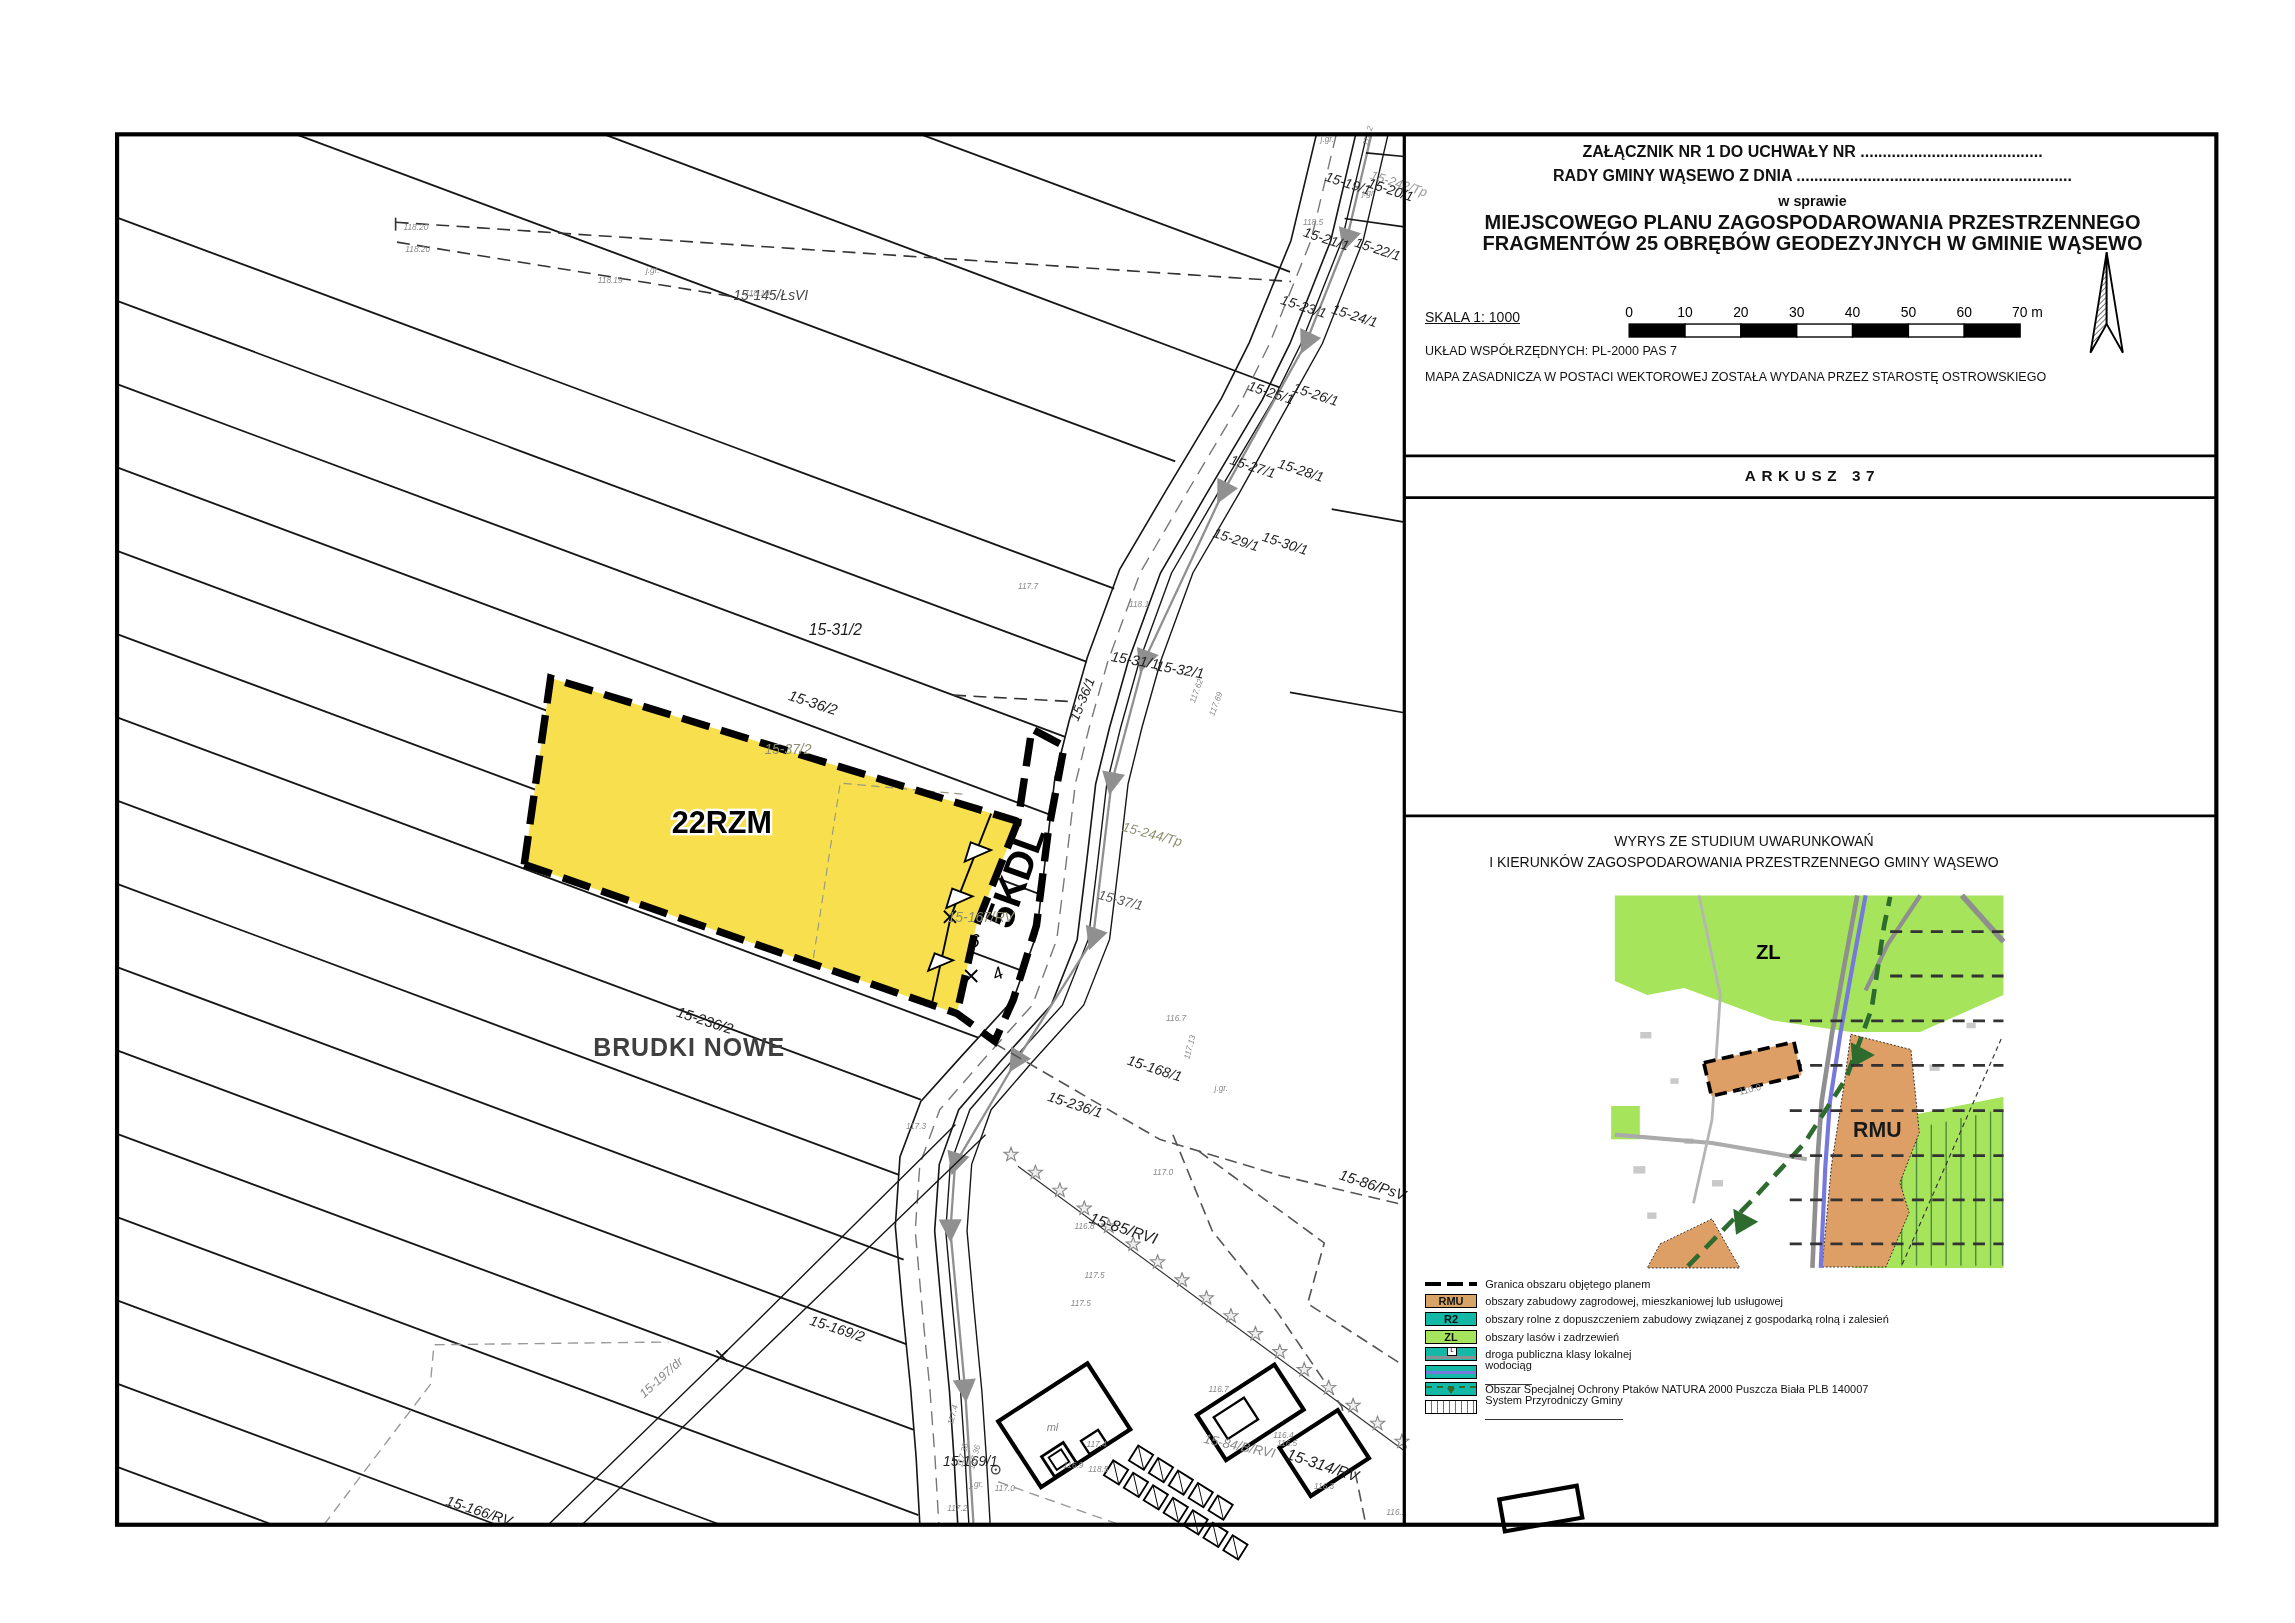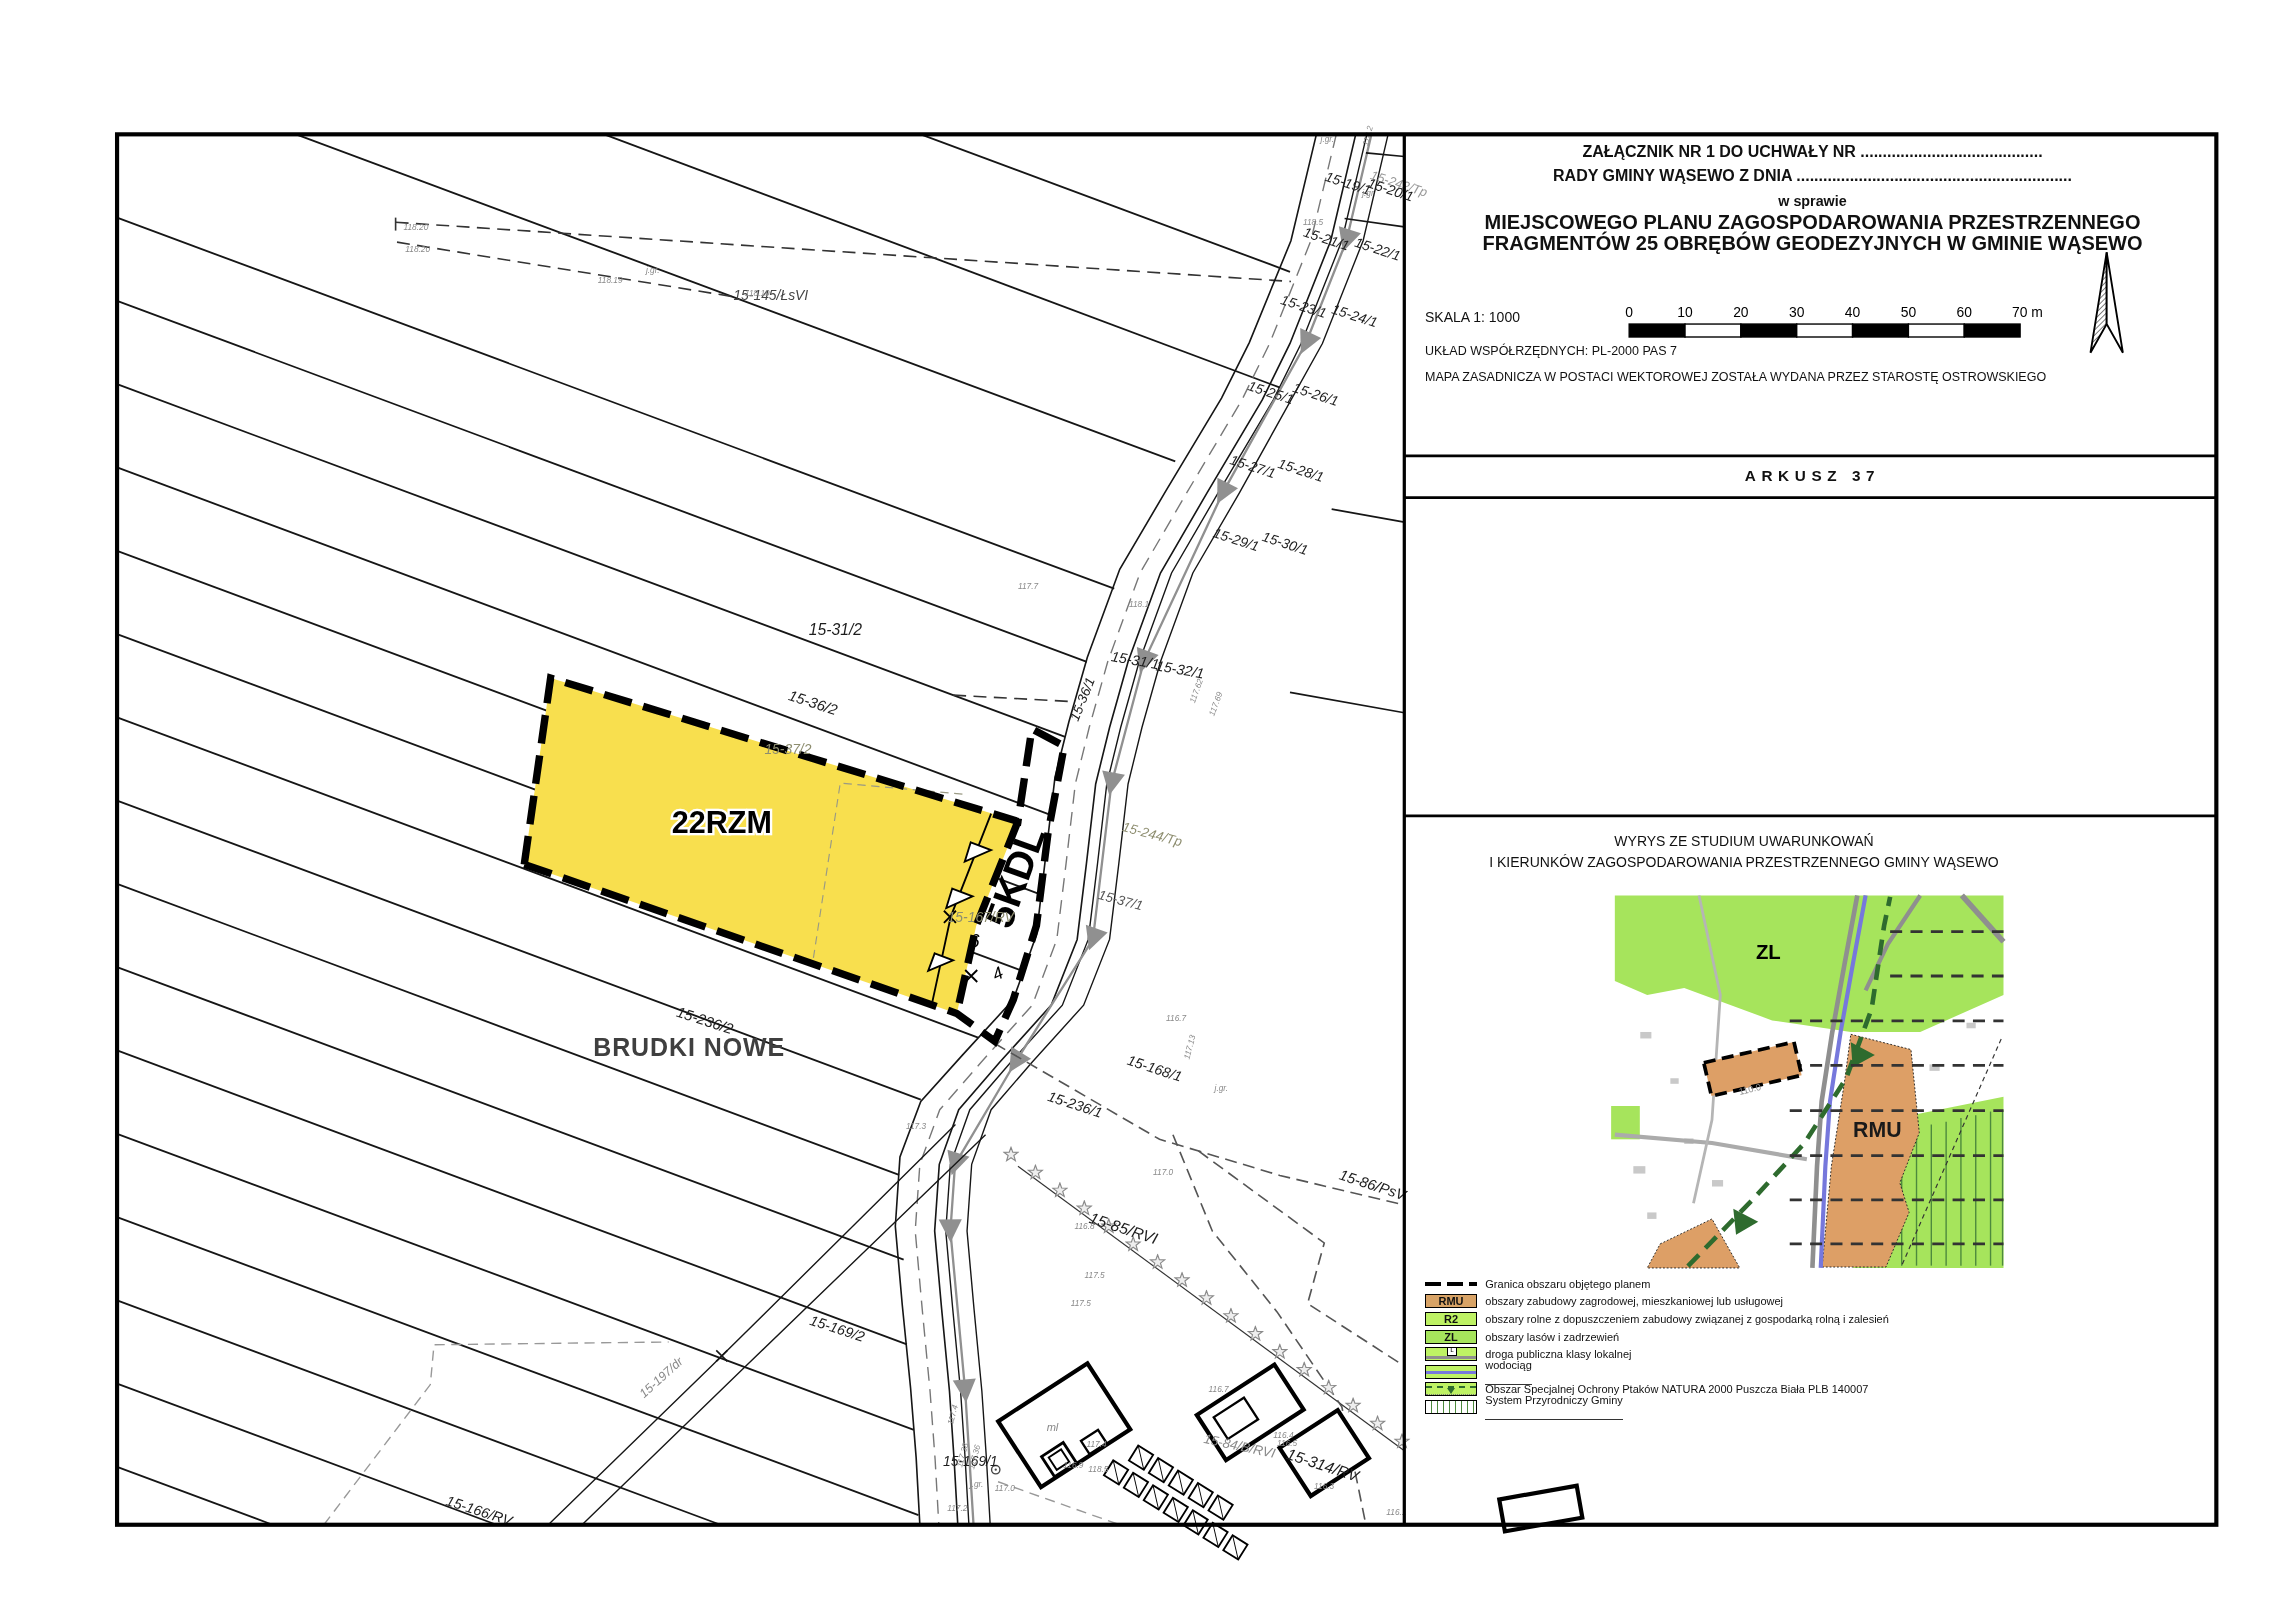--- a/index.html
+++ b/index.html
@@ -5,33 +5,33 @@
   html,body{margin:0;padding:0;background:#ffffff;}
   body{width:2295px;height:1623px;position:relative;overflow:hidden;
        font-family:"Liberation Sans", sans-serif;color:#111;}
   #base-svg{position:absolute;left:0;top:0;width:2295px;height:1623px;}
   .abs{position:absolute;}
   
   .title-block{left:1407px;top:140px;width:811px;text-align:center;font-weight:bold;}
   .title-line1,.title-line2{font-size:16px;line-height:24px;}
   .title-line3{font-size:14.3px;line-height:21px;margin-top:2.8px;}
   .title-line4,.title-line5{font-size:20px;line-height:21px;}
-  .skala{left:1425px;top:309px;font-size:14px;}
+  .skala{left:1425px;top:309px;font-size:14px;text-decoration:underline;}
   .uklad{left:1425px;top:344px;font-size:12.5px;}
   .mapa-note{left:1425px;top:369px;width:759px;font-size:12.5px;line-height:16px;}
   .arkusz{left:1407px;top:467px;width:811px;text-align:center;font-size:15.3px;
           font-weight:bold;letter-spacing:5.6px;}
   .wyrys{left:1407px;top:831px;width:674px;text-align:center;font-size:14px;line-height:21px;}
   
   .legend{left:1425px;top:1276px;width:768px;font-size:11px;}
   .legend-row{display:flex;align-items:center;height:15.7px;margin-bottom:1.9px;}
   .legend-label{margin-left:8.3px;white-space:nowrap;}
   .sw{width:52px;height:14px;flex:0 0 52px;border:0.9px solid #000;box-sizing:border-box;
       display:flex;align-items:center;justify-content:center;
-      font-size:11px;font-weight:bold;position:relative;background:#bef264;}
+      font-size:11px;font-weight:bold;position:relative;background:#14b8a6;}
   .sw-none{border:none;background:none;display:flex;align-items:center;gap:5.6px;justify-content:flex-start;}
   .dash-seg{height:4.6px;background:#000;}
   .sw-rmu{background:#d8a366;}
   .sw-zl{background:#a6e45c;}
   .sw-road .band{position:absolute;left:0;right:0;top:7.9px;height:3.2px;background:#8f8f8f;}
   .sw-road .cls{position:absolute;top:-0.9px;left:21px;width:8.3px;height:7px;border:1.4px solid #000;
                 background:#fff;font-size:5.1px;font-weight:bold;line-height:5.6px;text-align:center;}
   .sw-water .pipe{position:absolute;left:0;right:0;top:5.6px;height:2.8px;background:#7678dc;}
   .sw-natura .ndash{position:absolute;left:0;right:0;top:2.8px;border-top:2.8px dashed #2e6b2e;}
   .sw-natura .ndot{position:absolute;left:0;right:0;top:10.2px;border-top:0.9px dotted #777;}

